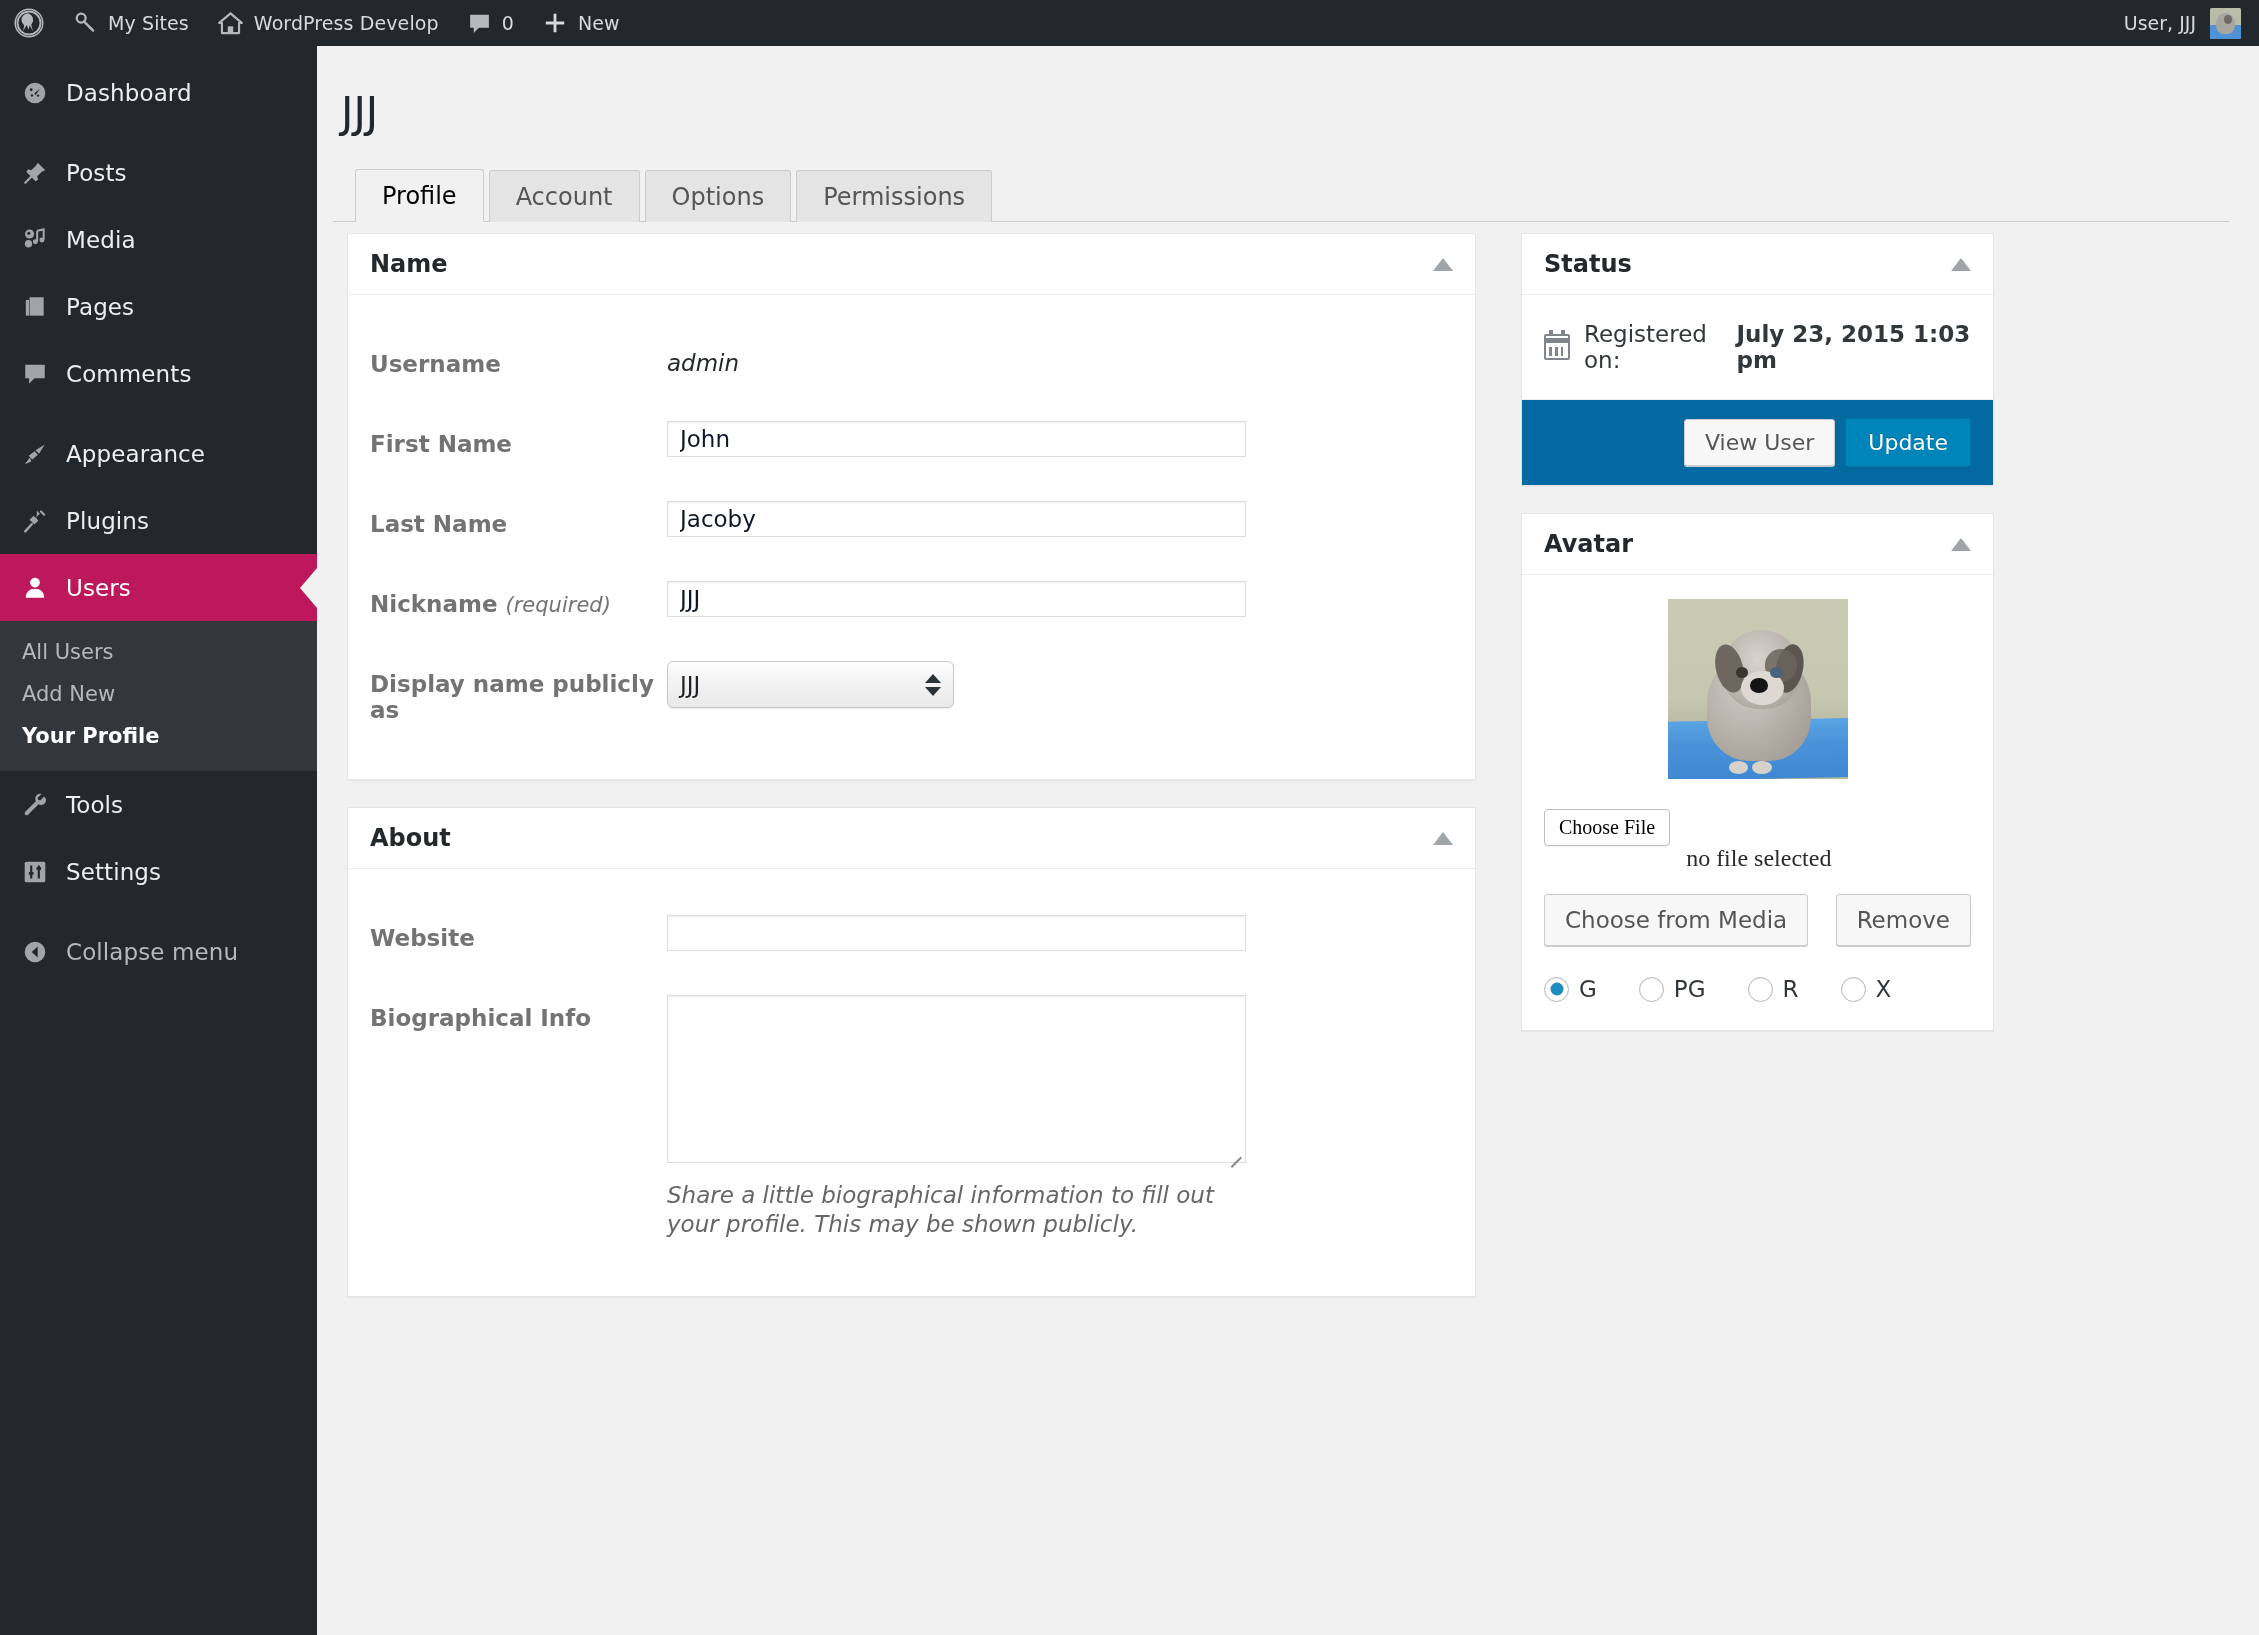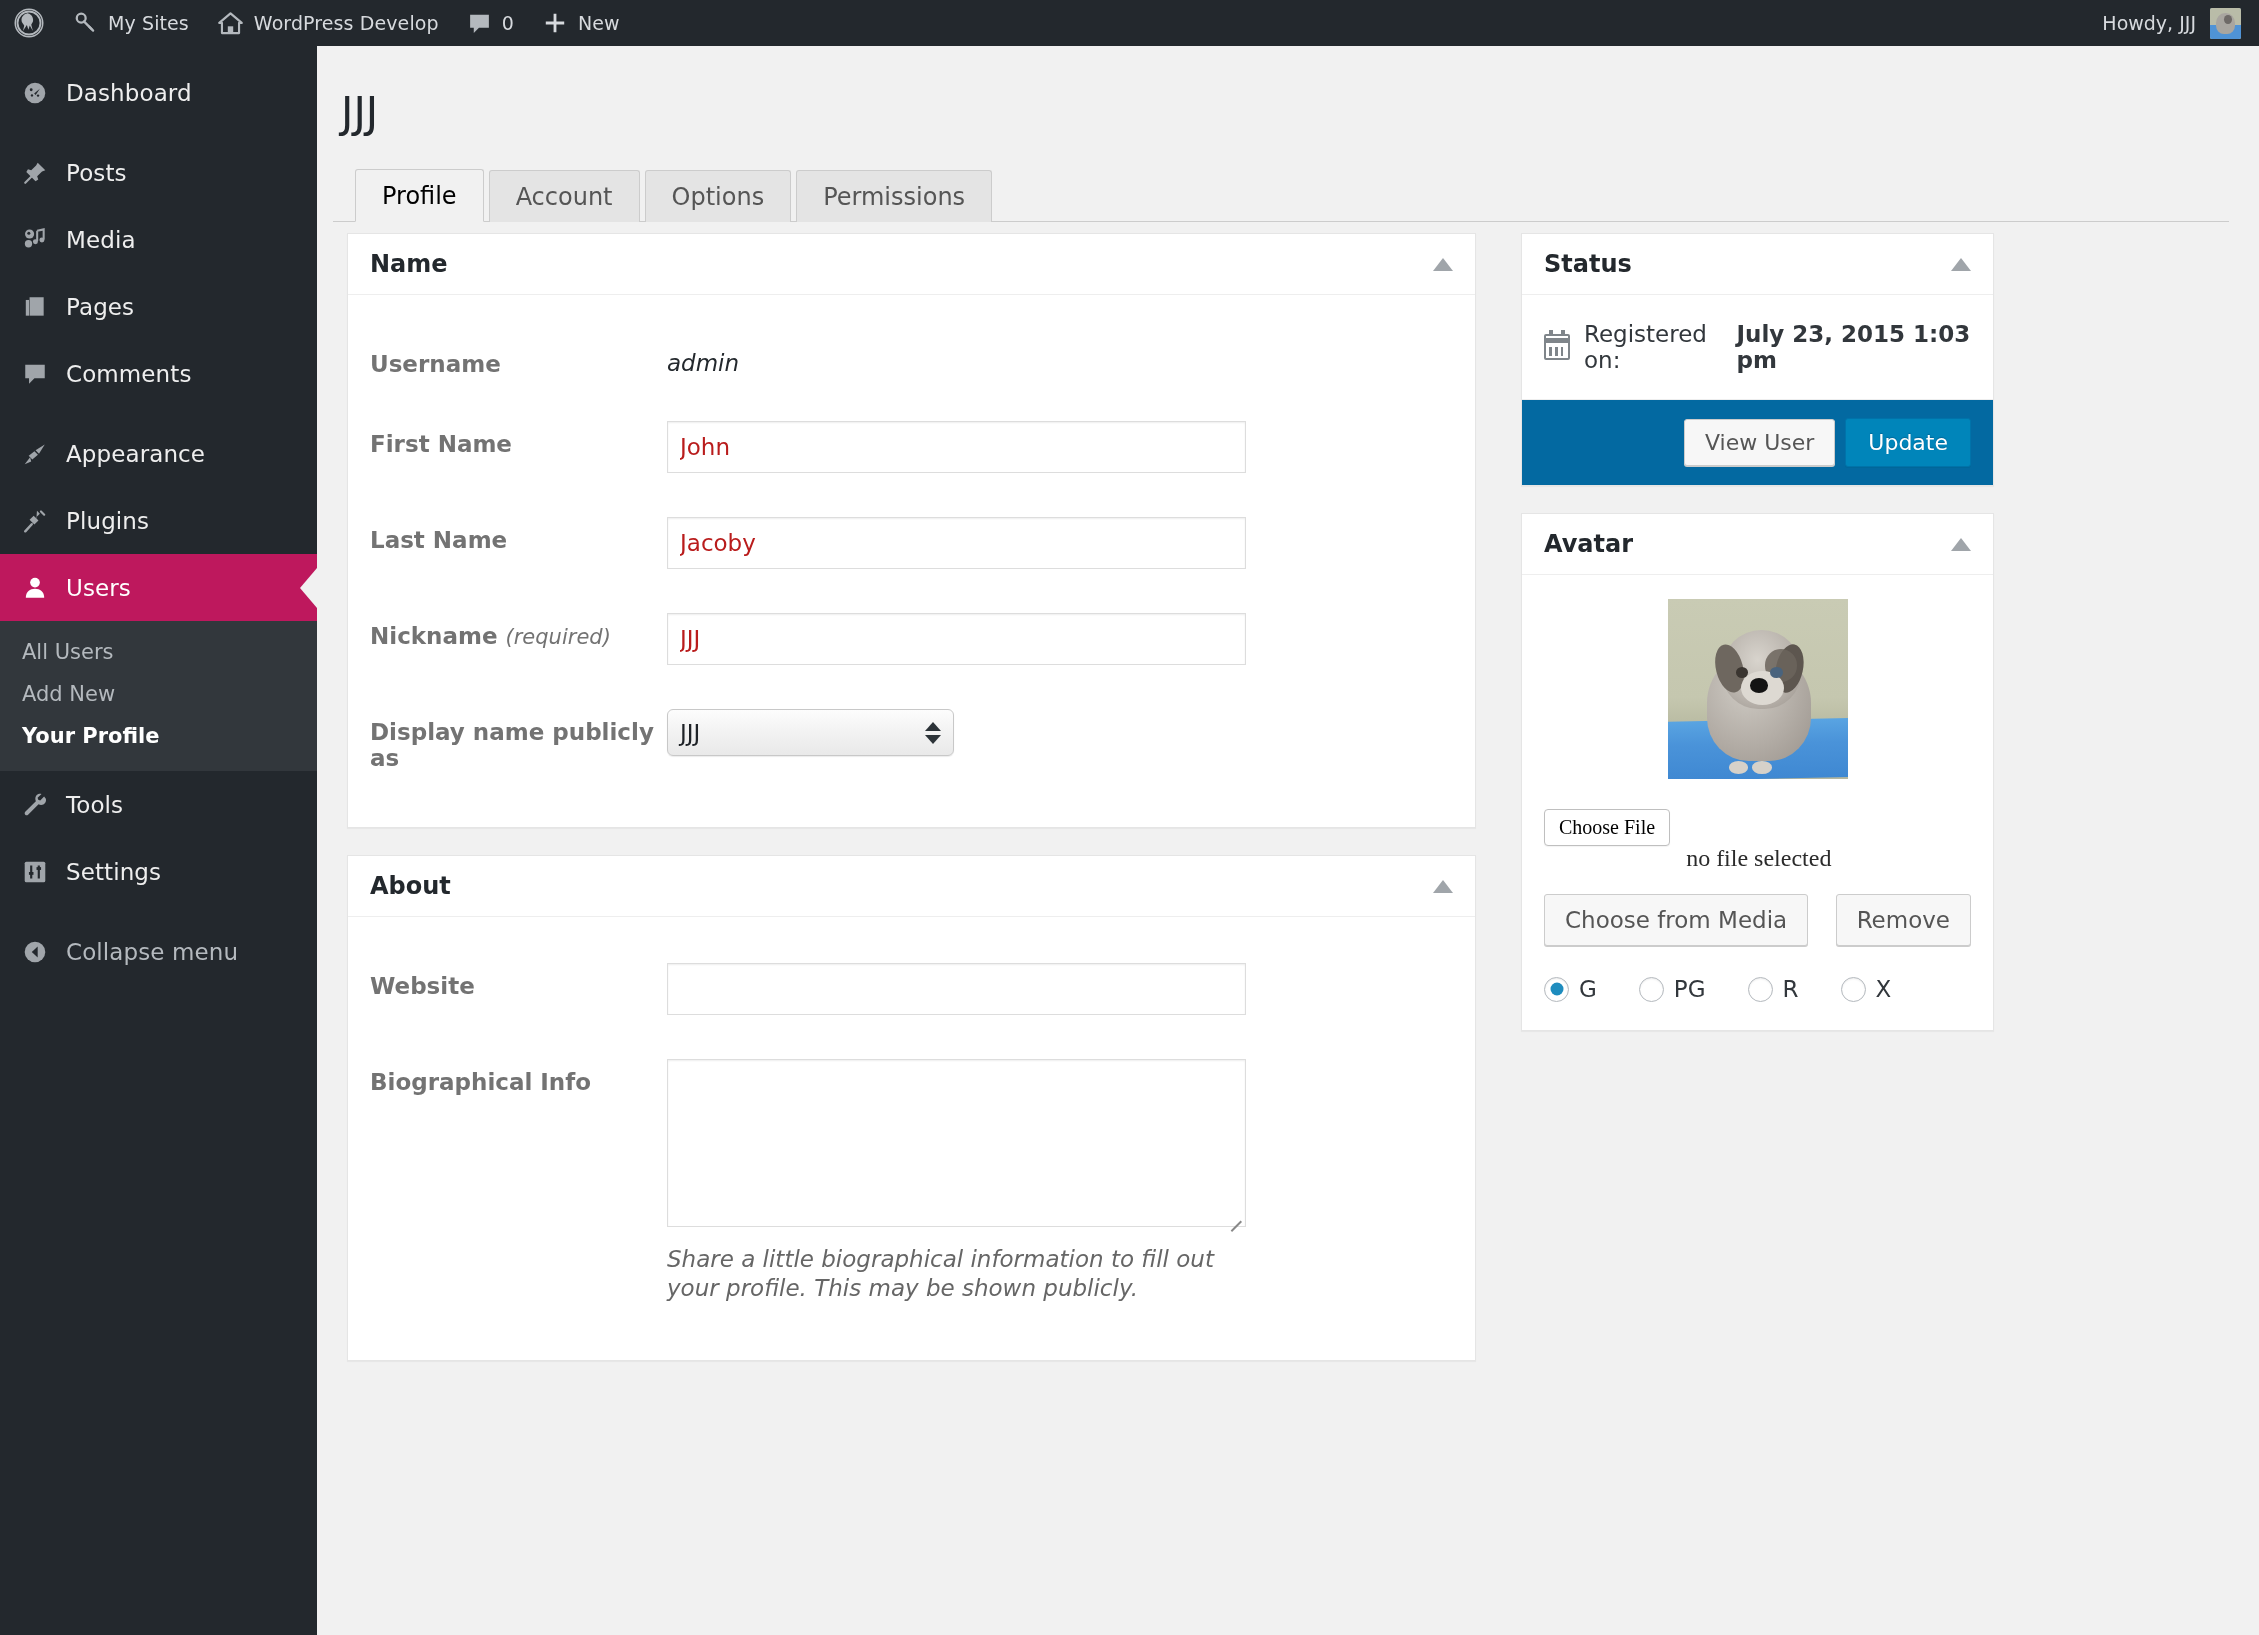--- a/index.html
+++ b/index.html
@@ -172,28 +172,28 @@
     font-size: 23px; font-weight: bold; color: #737373;
     padding-top: 10px;
   }
   .flabel .req { font-weight: normal; font-style: italic; font-size: 21px; }
   .ffield { flex: 1; padding-left: 0; }
   .static-val {
     font-size: 23px; font-style: italic; color: #23282d;
     padding-top: 9px; display: inline-block;
   }
   input.txt {
-    width: 579px; height: 52px;
+    width: 579px; height: 36px;
     border: 1px solid #ddd;
     box-shadow: inset 0 1px 2px rgba(0,0,0,.07);
     border-radius: 0;
     background: #fff;
     font-family: inherit;
     font-size: 23px;
-    color: #b91c1c;
+    color: #0f172a;
     padding: 0 12px;
   }
   textarea.bio {
     width: 579px; height: 168px;
     border: 1px solid #ddd;
     box-shadow: inset 0 1px 2px rgba(0,0,0,.07);
     background: #fff;
     font-family: inherit; font-size: 23px;
     padding: 10px 12px;
     resize: none;
@@ -440,21 +440,21 @@
       <svg width="26" height="26" viewBox="0 0 24 24">
         <path d="M12 3.5 V20.5 M3.5 12 H20.5" stroke="#d7dade" stroke-width="2.6" stroke-linecap="butt"></path>
       </svg>
     </span>
     <span class="ab-label">New</span>
   </div>
 
   <div id="ab-spacer"></div>
 
   <div id="ab-howdy">
-    <span class="ab-label">Howdy, JJJ</span>
+    <span class="ab-label">User, JJJ</span>
     <span id="ab-avatar">
       <span class="dogmini">
         <span class="blue"></span>
           <span class="body"></span>
           <span class="dark"></span>
       </span>
     </span>
   </div>
 </div>
 

